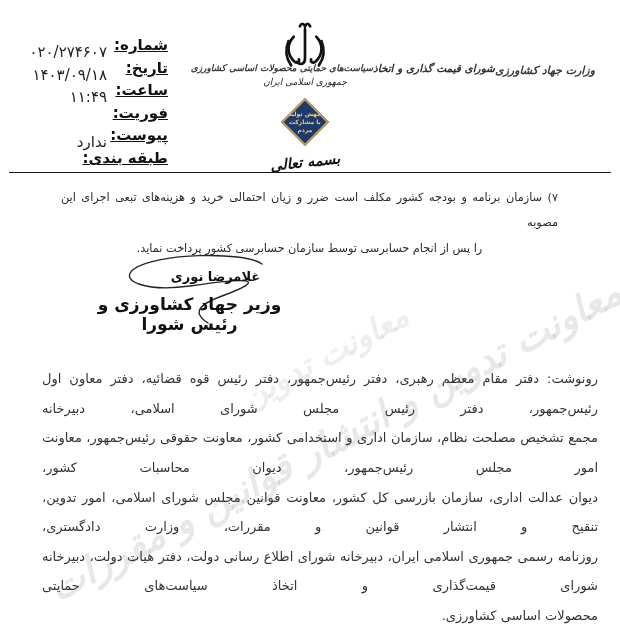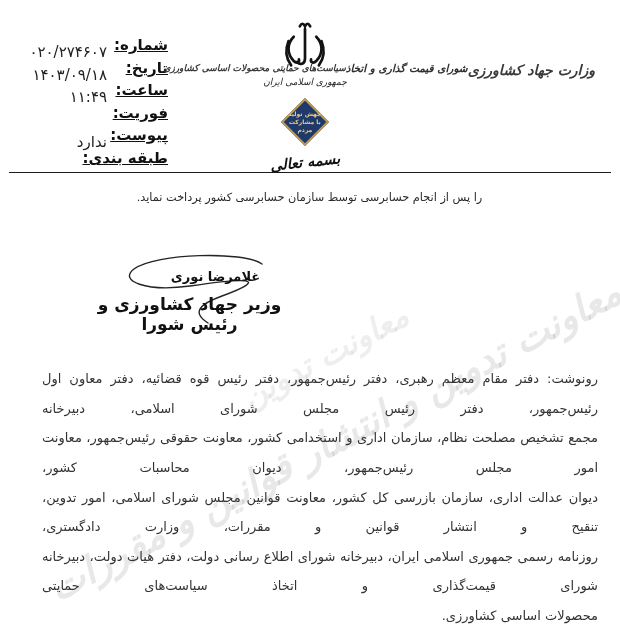--- a/index.html
+++ b/index.html
@@ -39,21 +39,21 @@
              box-shadow:0 0 0 1px #20396b inset; }
   .diamond-text { transform:rotate(-45deg); color:#e9cd85; font-size:6px; font-weight:700;
                   text-align:center; line-height:1.3; white-space:nowrap; }
   .bismillah { margin-top:8px; font-size:14.5px; font-weight:700; font-style:italic;
                color:#101010; transform:rotate(-6deg); }
 
   
   .agency-col { position:absolute; top:22px; right:25px; width:170px;
                 display:flex; flex-direction:row; align-items:center; }
   .agency-caption { font-style:italic; font-weight:700; color:#3a3a3a; white-space:nowrap; }
-  .cap-ministry { margin-top:12px; font-size:14px;text-align:center; }
+  .cap-ministry { margin-top:12px; font-size:11px;text-align:center; }
   .cap-council1 { margin-top:8px; font-size:10.5px; color:#2e2e2e;text-align:right; }
   .cap-council2 { margin-top:7px; font-size:9px; }
 
   
   .rule { position:absolute; top:172px; left:9px; right:9px;
           border-top:1.6px solid #1c1c1c; }
 
   
   .body-par { position:absolute; top:185px; right:62px; width:497px;
               font-size:11.3px; color:#2a2a2a; line-height:2.25; }
@@ -145,20 +145,21 @@
       <text x="40" y="57" font-size="9" font-weight="bold" fill="#2d7a31" text-anchor="middle">کشاورزی</text>
     </svg>
     <div class="agency-caption cap-ministry">وزارت جهاد کشاورزی</div>
     <div class="agency-caption cap-council1">شورای قیمت گذاری و اتخاذ</div>
     <div class="agency-caption cap-council2">سیاست‌های حمایتی محصولات اساسی کشاورزی</div>
   </div>
 
   <div class="rule"></div>
 
   <div class="body-par">
+    <div class="body-l2" style="text-align:justify; text-align-last:justify;">۷) سازمان برنامه و بودجه کشور مکلف است ضرر و زیان احتمالی خرید و هزینه‌های تبعی اجرای این مصوبه</div>
     <div class="body-l2">را پس از انجام حسابرسی توسط سازمان حسابرسی کشور پرداخت نماید.</div>
   </div>
 
   <div class="sig">
     <svg class="sig-svg" width="190" height="78" viewBox="0 0 190 78">
       <path d="M168 14 C150 1 62 3 40 19 C24 31 52 42 96 36 C150 28 179 27 128 46 C106 54 97 62 114 73" fill="none" stroke="#242424" stroke-width="1.4" stroke-linecap="round"></path>
     </svg>
     <div class="sig-name">غلامرضا نوری</div>
     <div class="sig-title">وزیر جهاد کشاورزی و رئیس شورا</div>
   </div>

